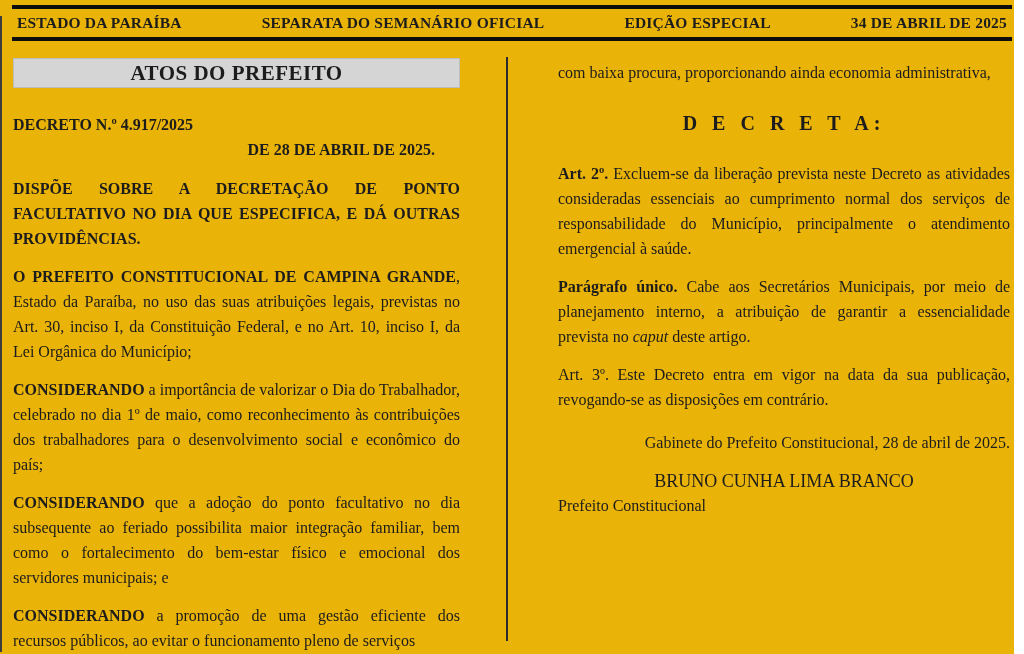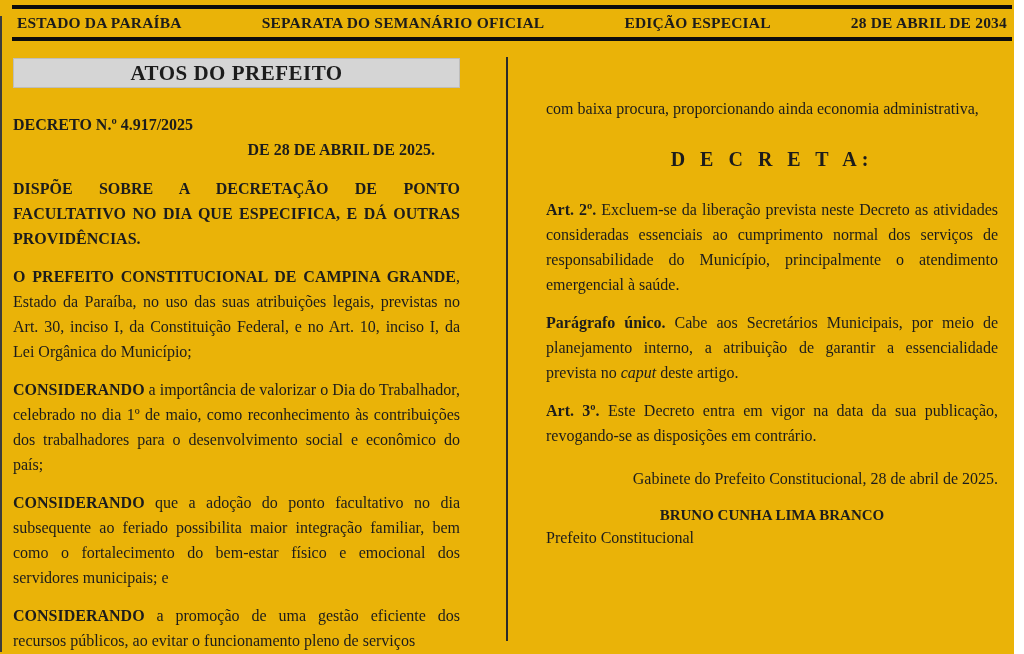--- a/index.html
+++ b/index.html
@@ -48,23 +48,22 @@
     width: 447px;
   }
   .col-divider {
     position: absolute;
     left: 506px; top: 57px;
     width: 2px; height: 584px;
     background: #2b2b2b;
   }
   .col-right {
     position: absolute;
-    left: 546px; top: 60px;
+    left: 558px; top: 60px;
     width: 452px;
-    margin-top: 36px;
   }
 
   .banner {
     width: 447px; height: 30px;
     background: #d5d5d5;
     border: 1px solid #bdbdbd;
     display: flex;
     align-items: center;
     justify-content: center;
     margin-bottom: 24px;
@@ -100,42 +99,42 @@
     text-align: center;
     letter-spacing: 5px;
     margin: 27px 0 26px 0;
   }
   .closing {
     font-size: 16px; line-height: 25px;
     text-align: right;
     margin: 18px 0 16px 0;
   }
   .sig-name {
-    font-size: 15px;
-    font-weight: bold;
+    font-size: 18px;
+    font-weight: normal;
     text-align: center;
     margin-top: 6px;
   }
   .sig-title {
     font-size: 16px;
     margin-top: 5px;
   }
 </style>
 </head>
 <body>
 
 <div class="page">
 
   <div class="edge-artifact"></div>
 
   <div class="masthead">
     <span>ESTADO DA PARAÍBA</span>
     <span>SEPARATA DO SEMANÁRIO OFICIAL</span>
     <span>EDIÇÃO ESPECIAL</span>
-    <span>28 DE ABRIL DE 2034</span>
+    <span>34 DE ABRIL DE 2025</span>
   </div>
 
   <div class="col-left">
     <div class="banner">
       <span>ATOS DO PREFEITO</span>
     </div>
 
     <div class="decree-number">DECRETO N.º 4.917/2025</div>
     <div class="decree-date">DE 28 DE ABRIL DE 2025.</div>
 
@@ -155,21 +154,21 @@
   <div class="col-right">
     <p class="body">com baixa procura, proporcionando ainda economia administrativa,</p>
 
     <div class="decreta">D E C R E T A:</div>
 
 
     <p class="body"><span style="font-weight: bold;">Art. 2º.</span><span> Excluem-se da liberação prevista neste Decreto as atividades consideradas essenciais ao cumprimento normal dos serviços de responsabilidade do Município, principalmente o atendimento emergencial à saúde.</span></p>
 
     <p class="body"><span style="font-weight: bold;">Parágrafo único.</span><span> Cabe aos Secretários Municipais, por meio de planejamento interno, a atribuição de garantir a essencialidade prevista no </span><span style="font-style: italic;">caput</span><span> deste artigo.</span></p>
 
-    <p class="body"><span style="font-weight: bold;">Art. 3º.</span><span> Este Decreto entra em vigor na data da sua publicação, revogando-se as disposições em contrário.</span></p>
+    <p class="body"><span style="font-weight: normal;">Art. 3º.</span><span> Este Decreto entra em vigor na data da sua publicação, revogando-se as disposições em contrário.</span></p>
 
     <div class="closing">Gabinete do Prefeito Constitucional, 28 de abril de 2025.</div>
 
     <div class="sig-name">BRUNO CUNHA LIMA BRANCO</div>
     <div class="sig-title">Prefeito Constitucional</div>
   </div>
 
 </div>
 
 </body></html>

